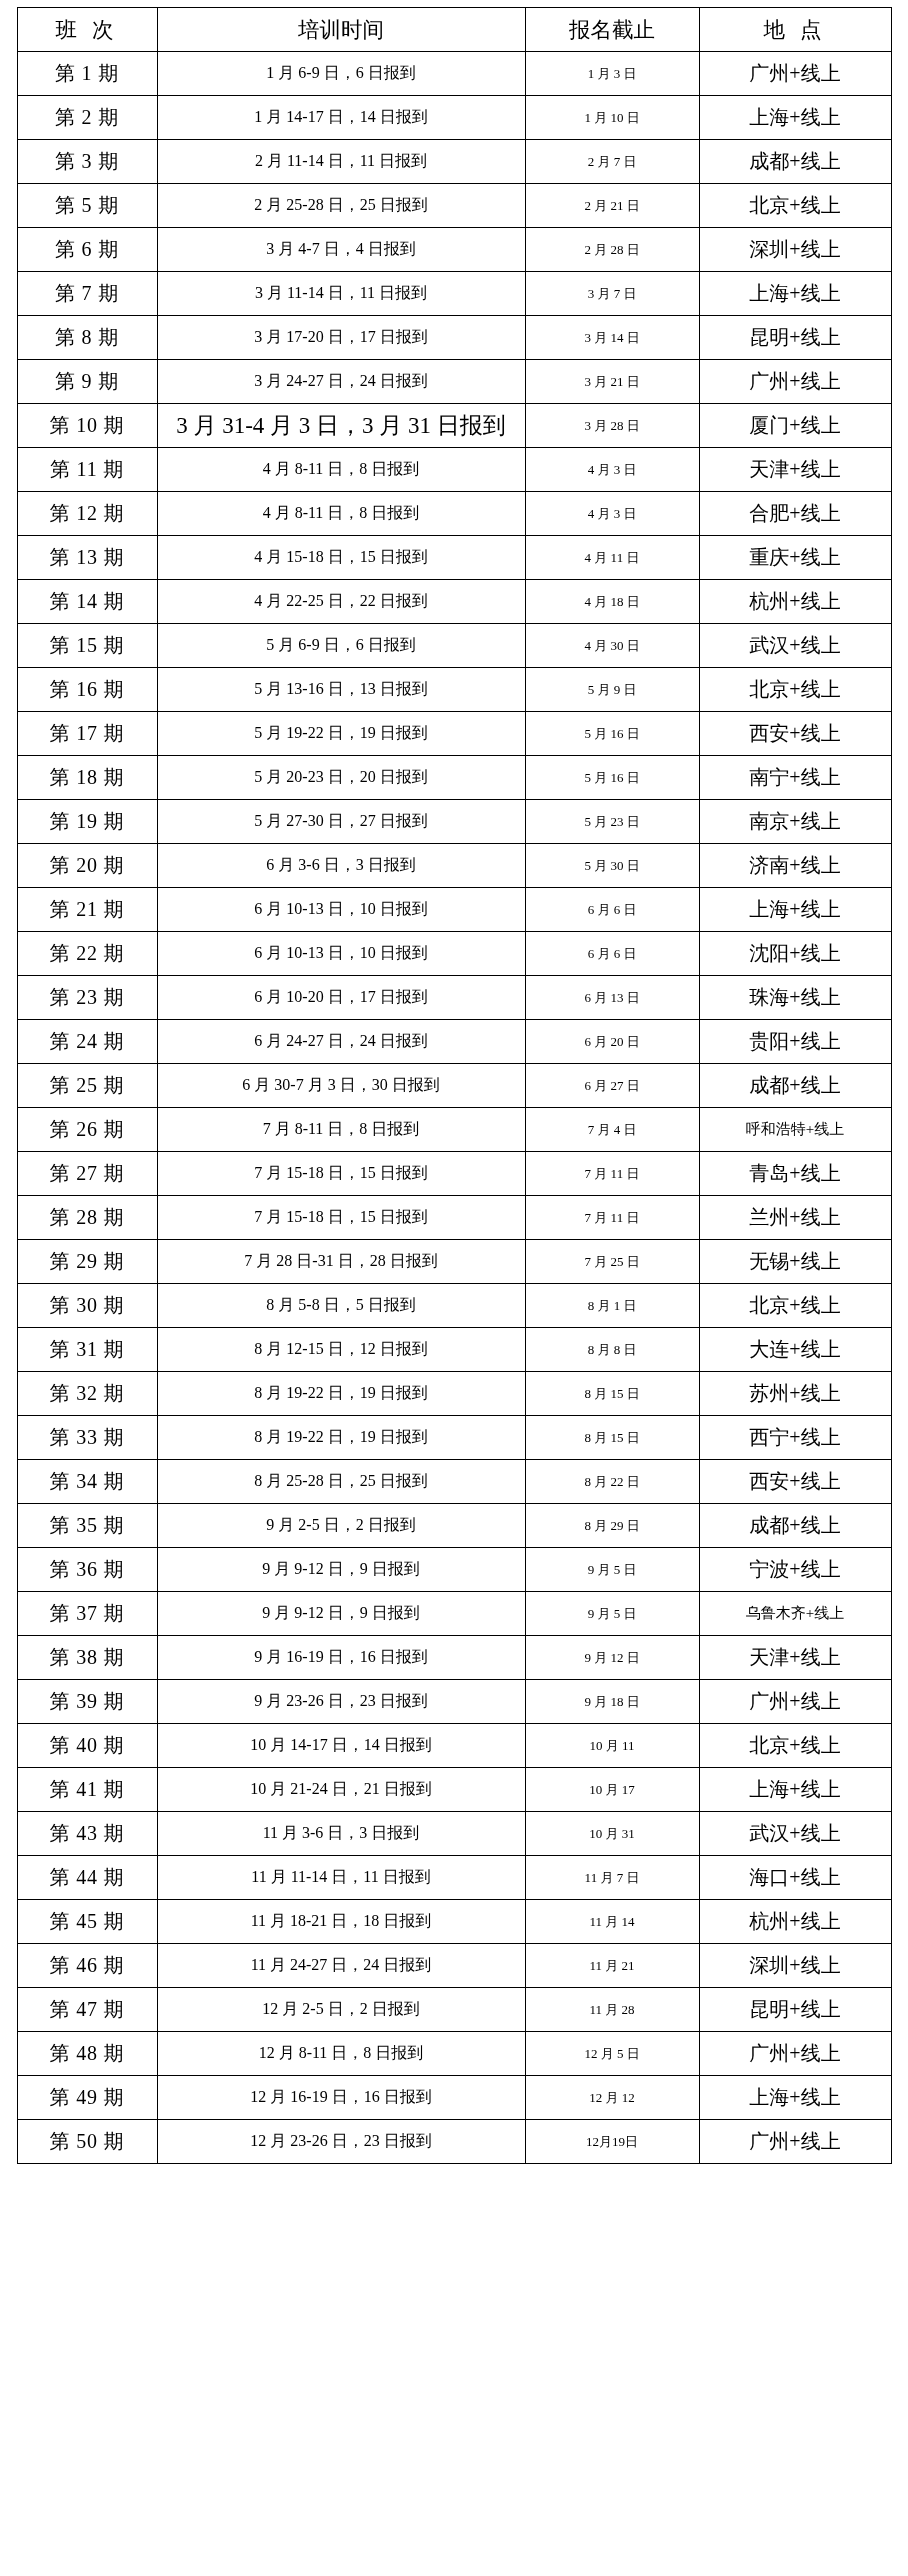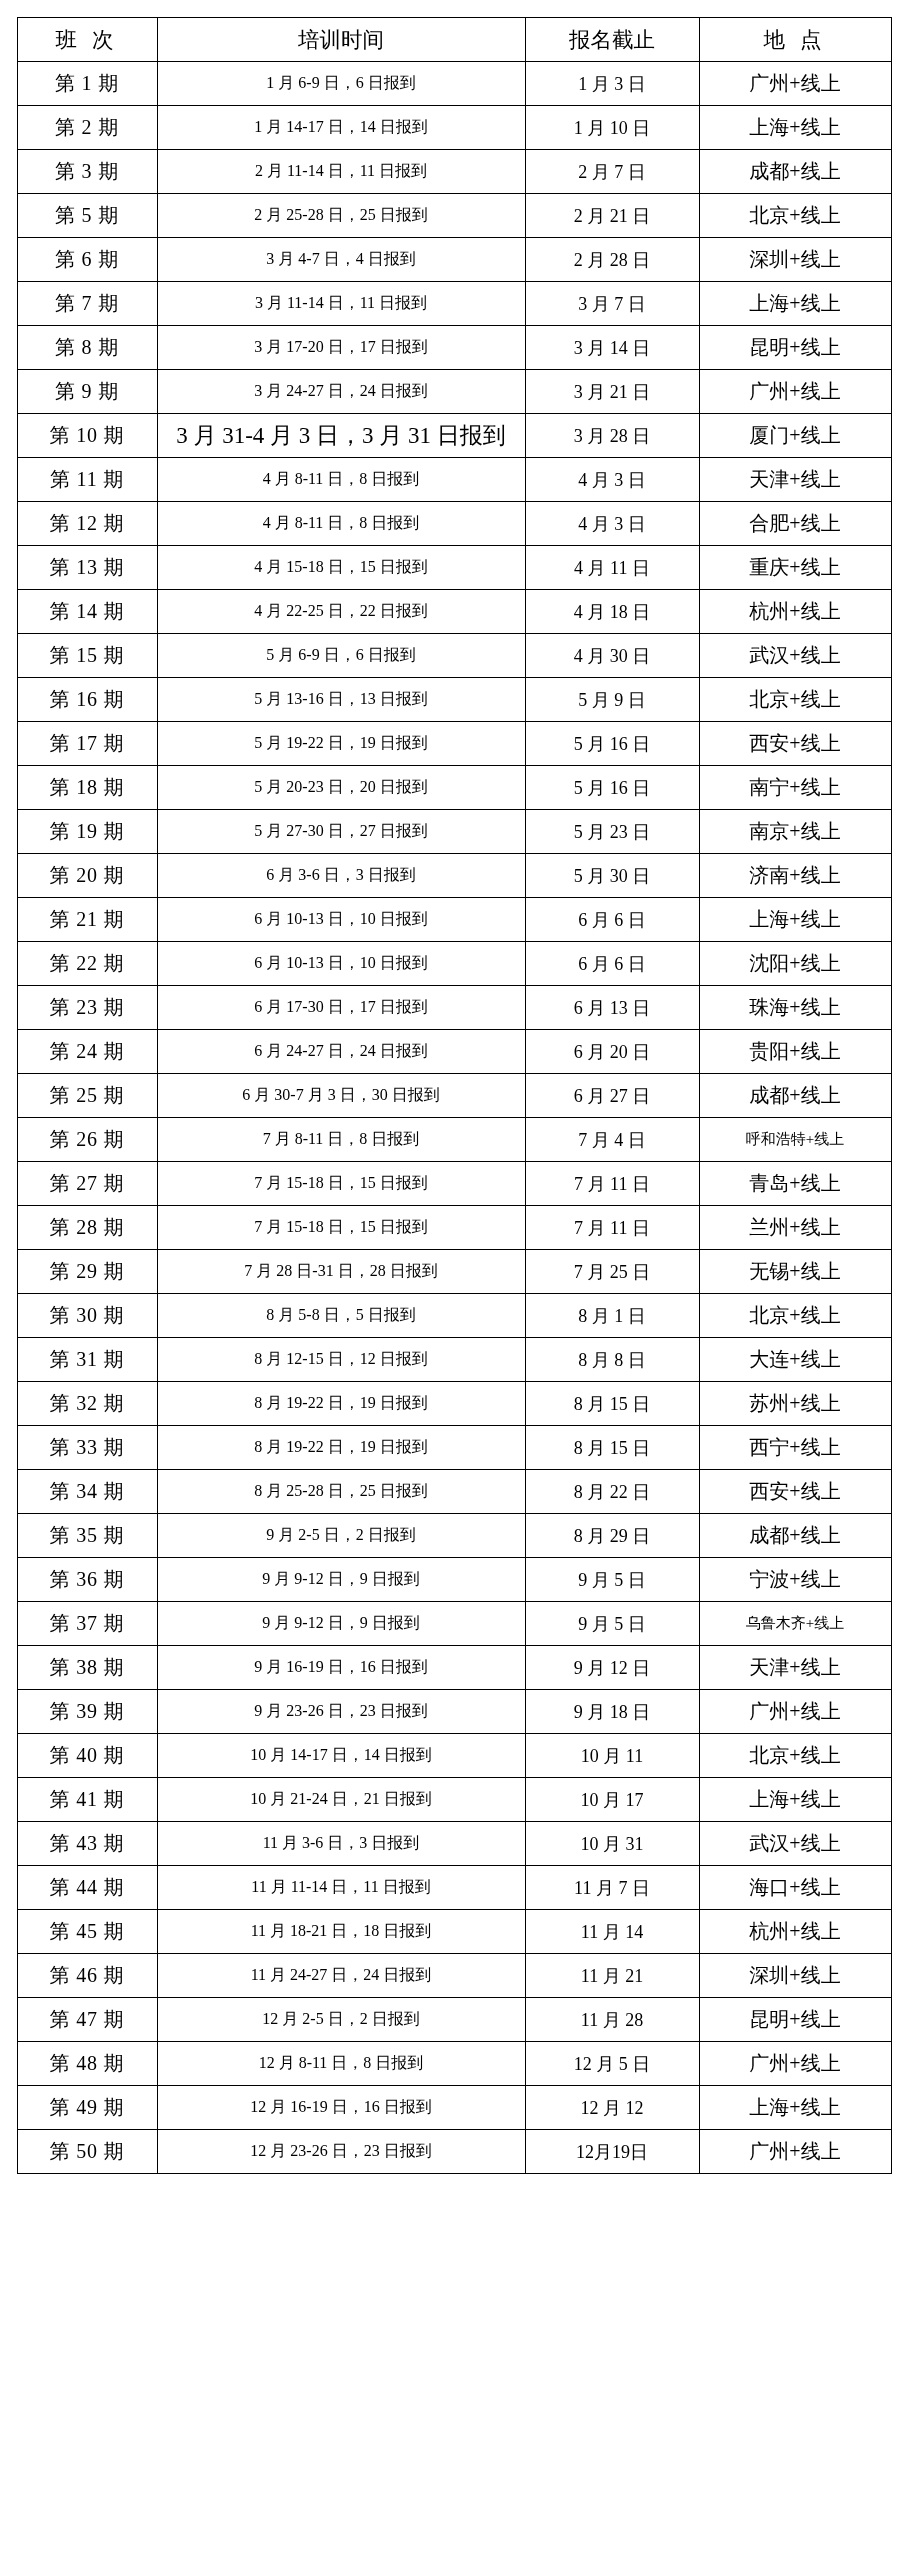--- a/index.html
+++ b/index.html
@@ -8,21 +8,21 @@
     background: #ffffff;
   }
   body {
     width: 908px;
     font-family: "Liberation Serif", "DejaVu Serif", serif;
     color: #000000;
   }
   .sheet {
     width: 908px;
     box-sizing: border-box;
-    padding: 14px;
+    padding: 4px;
   }
   table.schedule {
     border-collapse: collapse;
     width: 873px;
     margin: 3.2px auto 0 auto;
     table-layout: fixed;
   }
   table.schedule col.c0 { width: 140px; }
   table.schedule col.c1 { width: 368px; }
   table.schedule col.c2 { width: 174px; }
@@ -50,21 +50,21 @@
     font-size: 20px;
     letter-spacing: 0.8px;
   }
   td.period {
     font-size: 16px;
   }
   td.period.small {
     font-size: 23px;
   }
   td.deadline {
-    font-size: 18px;
+    font-size: 13px;
   }
   td.place {
     font-size: 20px;
     letter-spacing: 0px;
   }
   td.place.small {
     font-size: 15px;
   }
 </style>
 </head>
@@ -208,21 +208,21 @@
           <td class="place">上海+线上</td>
         </tr>
         <tr>
           <td class="term">第 22 期</td>
           <td class="period">6 月 10-13 日，10 日报到</td>
           <td class="deadline">6 月 6 日</td>
           <td class="place">沈阳+线上</td>
         </tr>
         <tr>
           <td class="term">第 23 期</td>
-          <td class="period">6 月 17-30 日，17 日报到</td>
+          <td class="period">6 月 10-20 日，17 日报到</td>
           <td class="deadline">6 月 13 日</td>
           <td class="place">珠海+线上</td>
         </tr>
         <tr>
           <td class="term">第 24 期</td>
           <td class="period">6 月 24-27 日，24 日报到</td>
           <td class="deadline">6 月 20 日</td>
           <td class="place">贵阳+线上</td>
         </tr>
         <tr>

